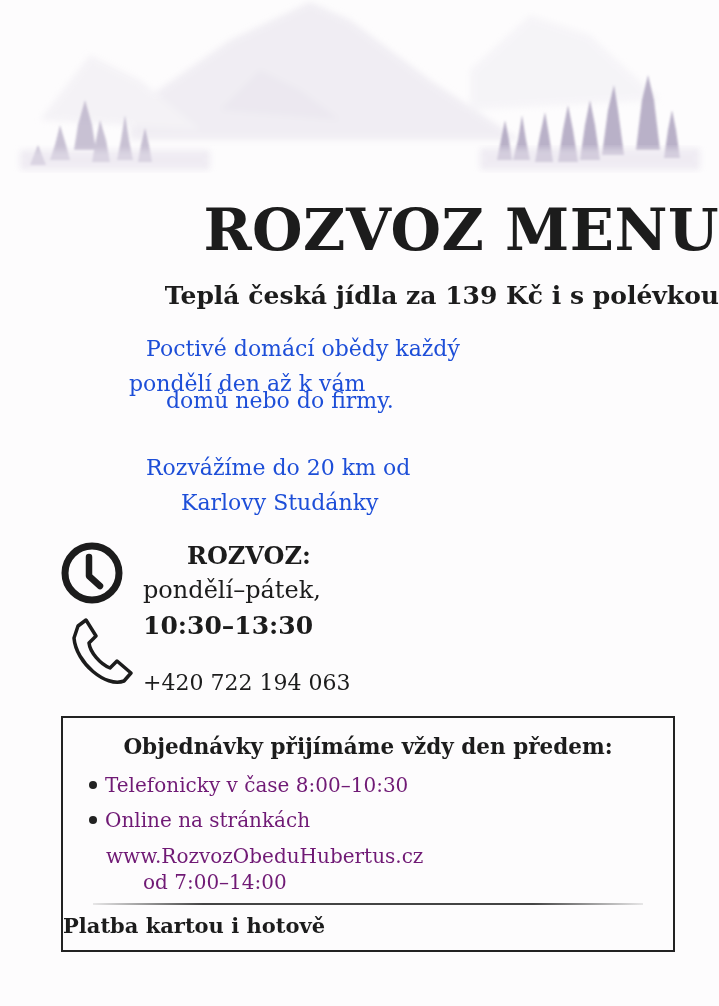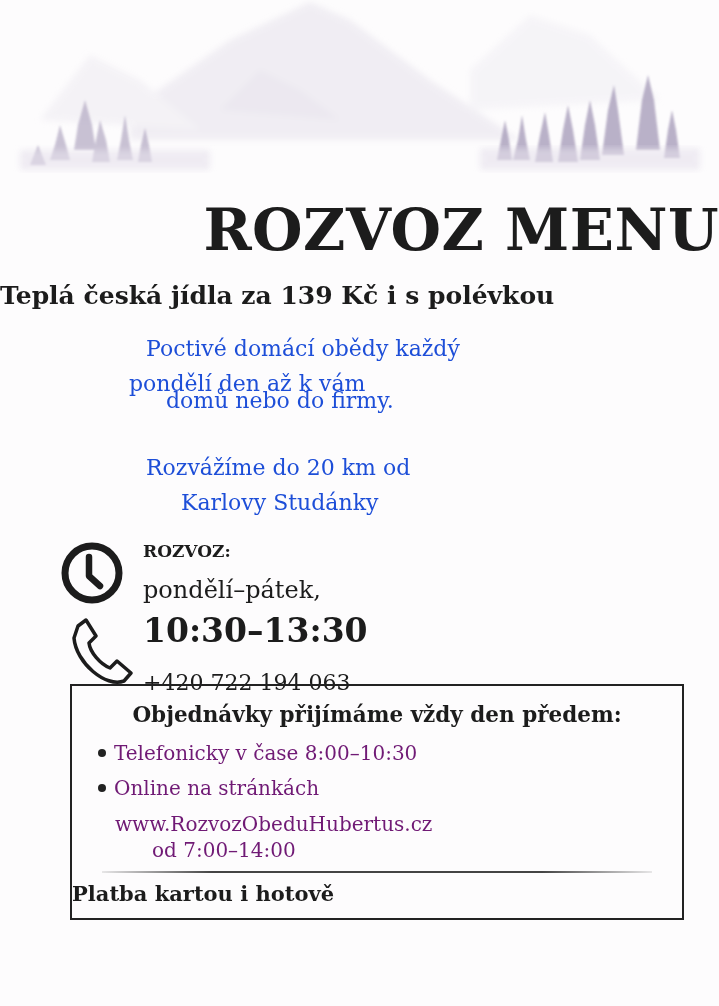--- a/index.html
+++ b/index.html
@@ -7,29 +7,29 @@
     width:719px; height:1006px; overflow:hidden; position:relative;
     background:#fdfcfd; color:#1a1a1a;
     font-family:"DejaVu Serif", "Liberation Serif", serif;
   }
   .art { position:absolute; left:0; top:0; width:719px; height:200px; }
   .title {
     position:absolute; left:0; width:719px; top:196px; text-align:right;
     font-size:58px; font-weight:bold; letter-spacing:0.5px; color:#1c1c1c;
   }
   .subtitle {
-    position:absolute; left:0; width:719px; top:281px; text-align:left;
+    position:absolute; left:0; width:719px; top:281px; text-align:right;
     font-size:25px; font-weight:bold; color:#1c1c1c;
   }
   .desc { position:absolute; font-size:22px; color:#1d4ed8; white-space:nowrap; }
   .icon { position:absolute; }
   .hours { position:absolute; left:143px; font-weight:bold; color:#1c1c1c; white-space:nowrap; }
   .box {
-    position:absolute; left:61px; top:684px; width:614px; height:236px;
-    border:2.5px solid #222; box-sizing:border-box;margin-left:9px;
+    position:absolute; left:61px; top:716px; width:614px; height:236px;
+    border:2.5px solid #222; box-sizing:border-box;
   }
   .box-head { position:absolute; left:0; width:100%; top:16px; text-align:center; font-size:21.5px; font-weight:bold; color:#1c1c1c; }
   .li { position:absolute; font-size:20px; color:#701a75; white-space:nowrap; }
   .bullet { display:inline-block; width:8px; height:8px; border-radius:50%; background:#222; margin-right:8px; vertical-align:middle; position:relative; top:-2px; }
   .rule { position:absolute; left:30px; right:30px; top:185px; height:1.5px; background:linear-gradient(90deg, rgba(40,40,40,0.1), #444 20%, #444 80%, rgba(40,40,40,0.1)); }
   .pay { position:absolute; left:0; width:100%; top:195px; font-size:21px; font-weight:bold; color:#1c1c1c; }
 </style>
 </head>
 <body>
 
@@ -83,23 +83,23 @@
 
 <svg class="icon" style="left:59px; top:540px; width:66px; height:66px;" viewBox="0 0 66 66">
   <circle cx="33" cy="33" r="27" fill="none" stroke="#1c1c1c" stroke-width="7"></circle>
   <polyline points="30,17 30,36 41,46" fill="none" stroke="#1c1c1c" stroke-width="6.5" stroke-linecap="round" stroke-linejoin="round"></polyline>
 </svg>
 
 <svg class="icon" style="left:68px; top:618px; width:66px; height:70px;" viewBox="0 0 66 70">
   <path d="M10,8 L18,2 L28,18 L21,25 C22,34 32,46 42,50 L49,43 L63,55 L56,63 C38,70 8,45 6,20 Z" fill="none" stroke="#1c1c1c" stroke-width="3.5" stroke-linejoin="round"></path>
 </svg>
 
-<div class="hours" style="top:541px; font-size:17px;">ROZVOZ:</div>
+<div class="hours" style="top:541px; font-size:24px;margin-left:44px;">ROZVOZ:</div>
 <div class="hours" style="top:576px; font-size:24px; font-weight:normal;">pondělí–pátek,</div>
-<div class="hours" style="top:611px; font-size:33px;">10:30–13:30</div>
+<div class="hours" style="top:611px; font-size:25px;">10:30–13:30</div>
 <div class="hours" style="top:670px; font-size:22px; font-weight:normal;">+420 722 194 063</div>
 
 <div class="box">
   <div class="box-head">Objednávky přijímáme vždy den předem:</div>
   <div class="li" style="left:26px; top:55px;">
     <span class="bullet"></span><span>Telefonicky v čase 8:00–10:30</span>
   </div>
   <div class="li" style="left:26px; top:90px;">
     <span class="bullet"></span><span>Online na stránkách</span>
   </div>

